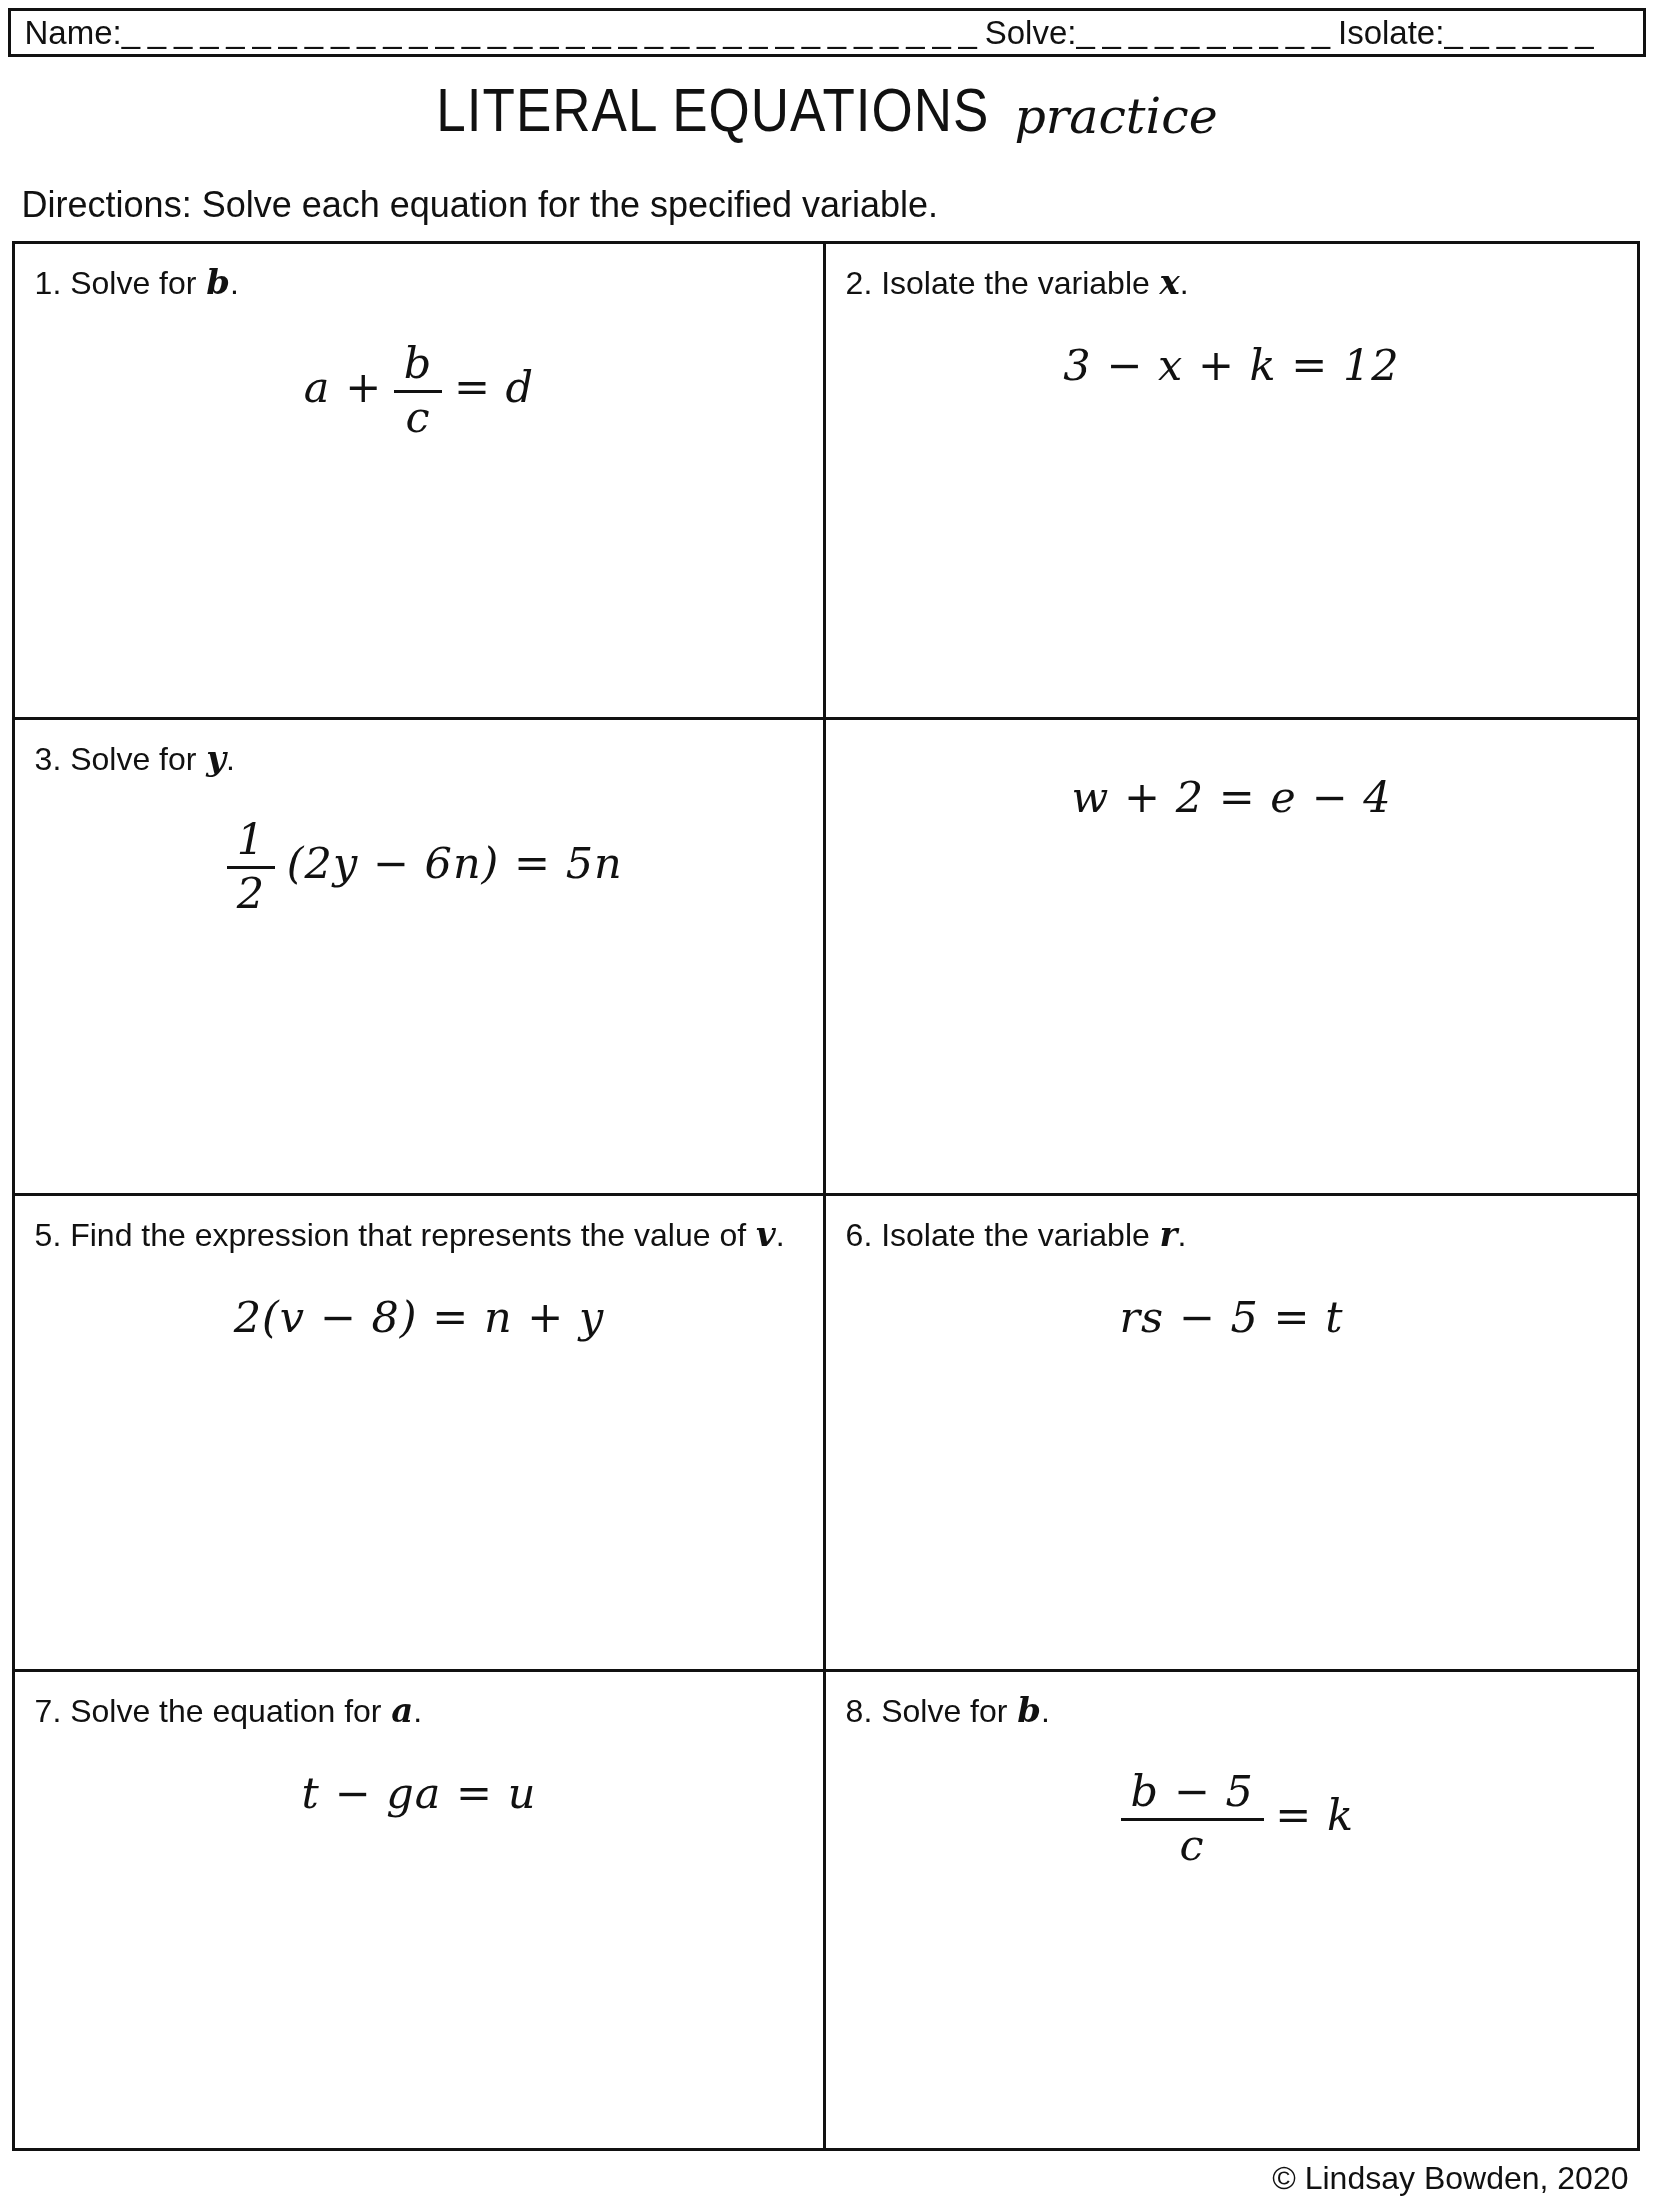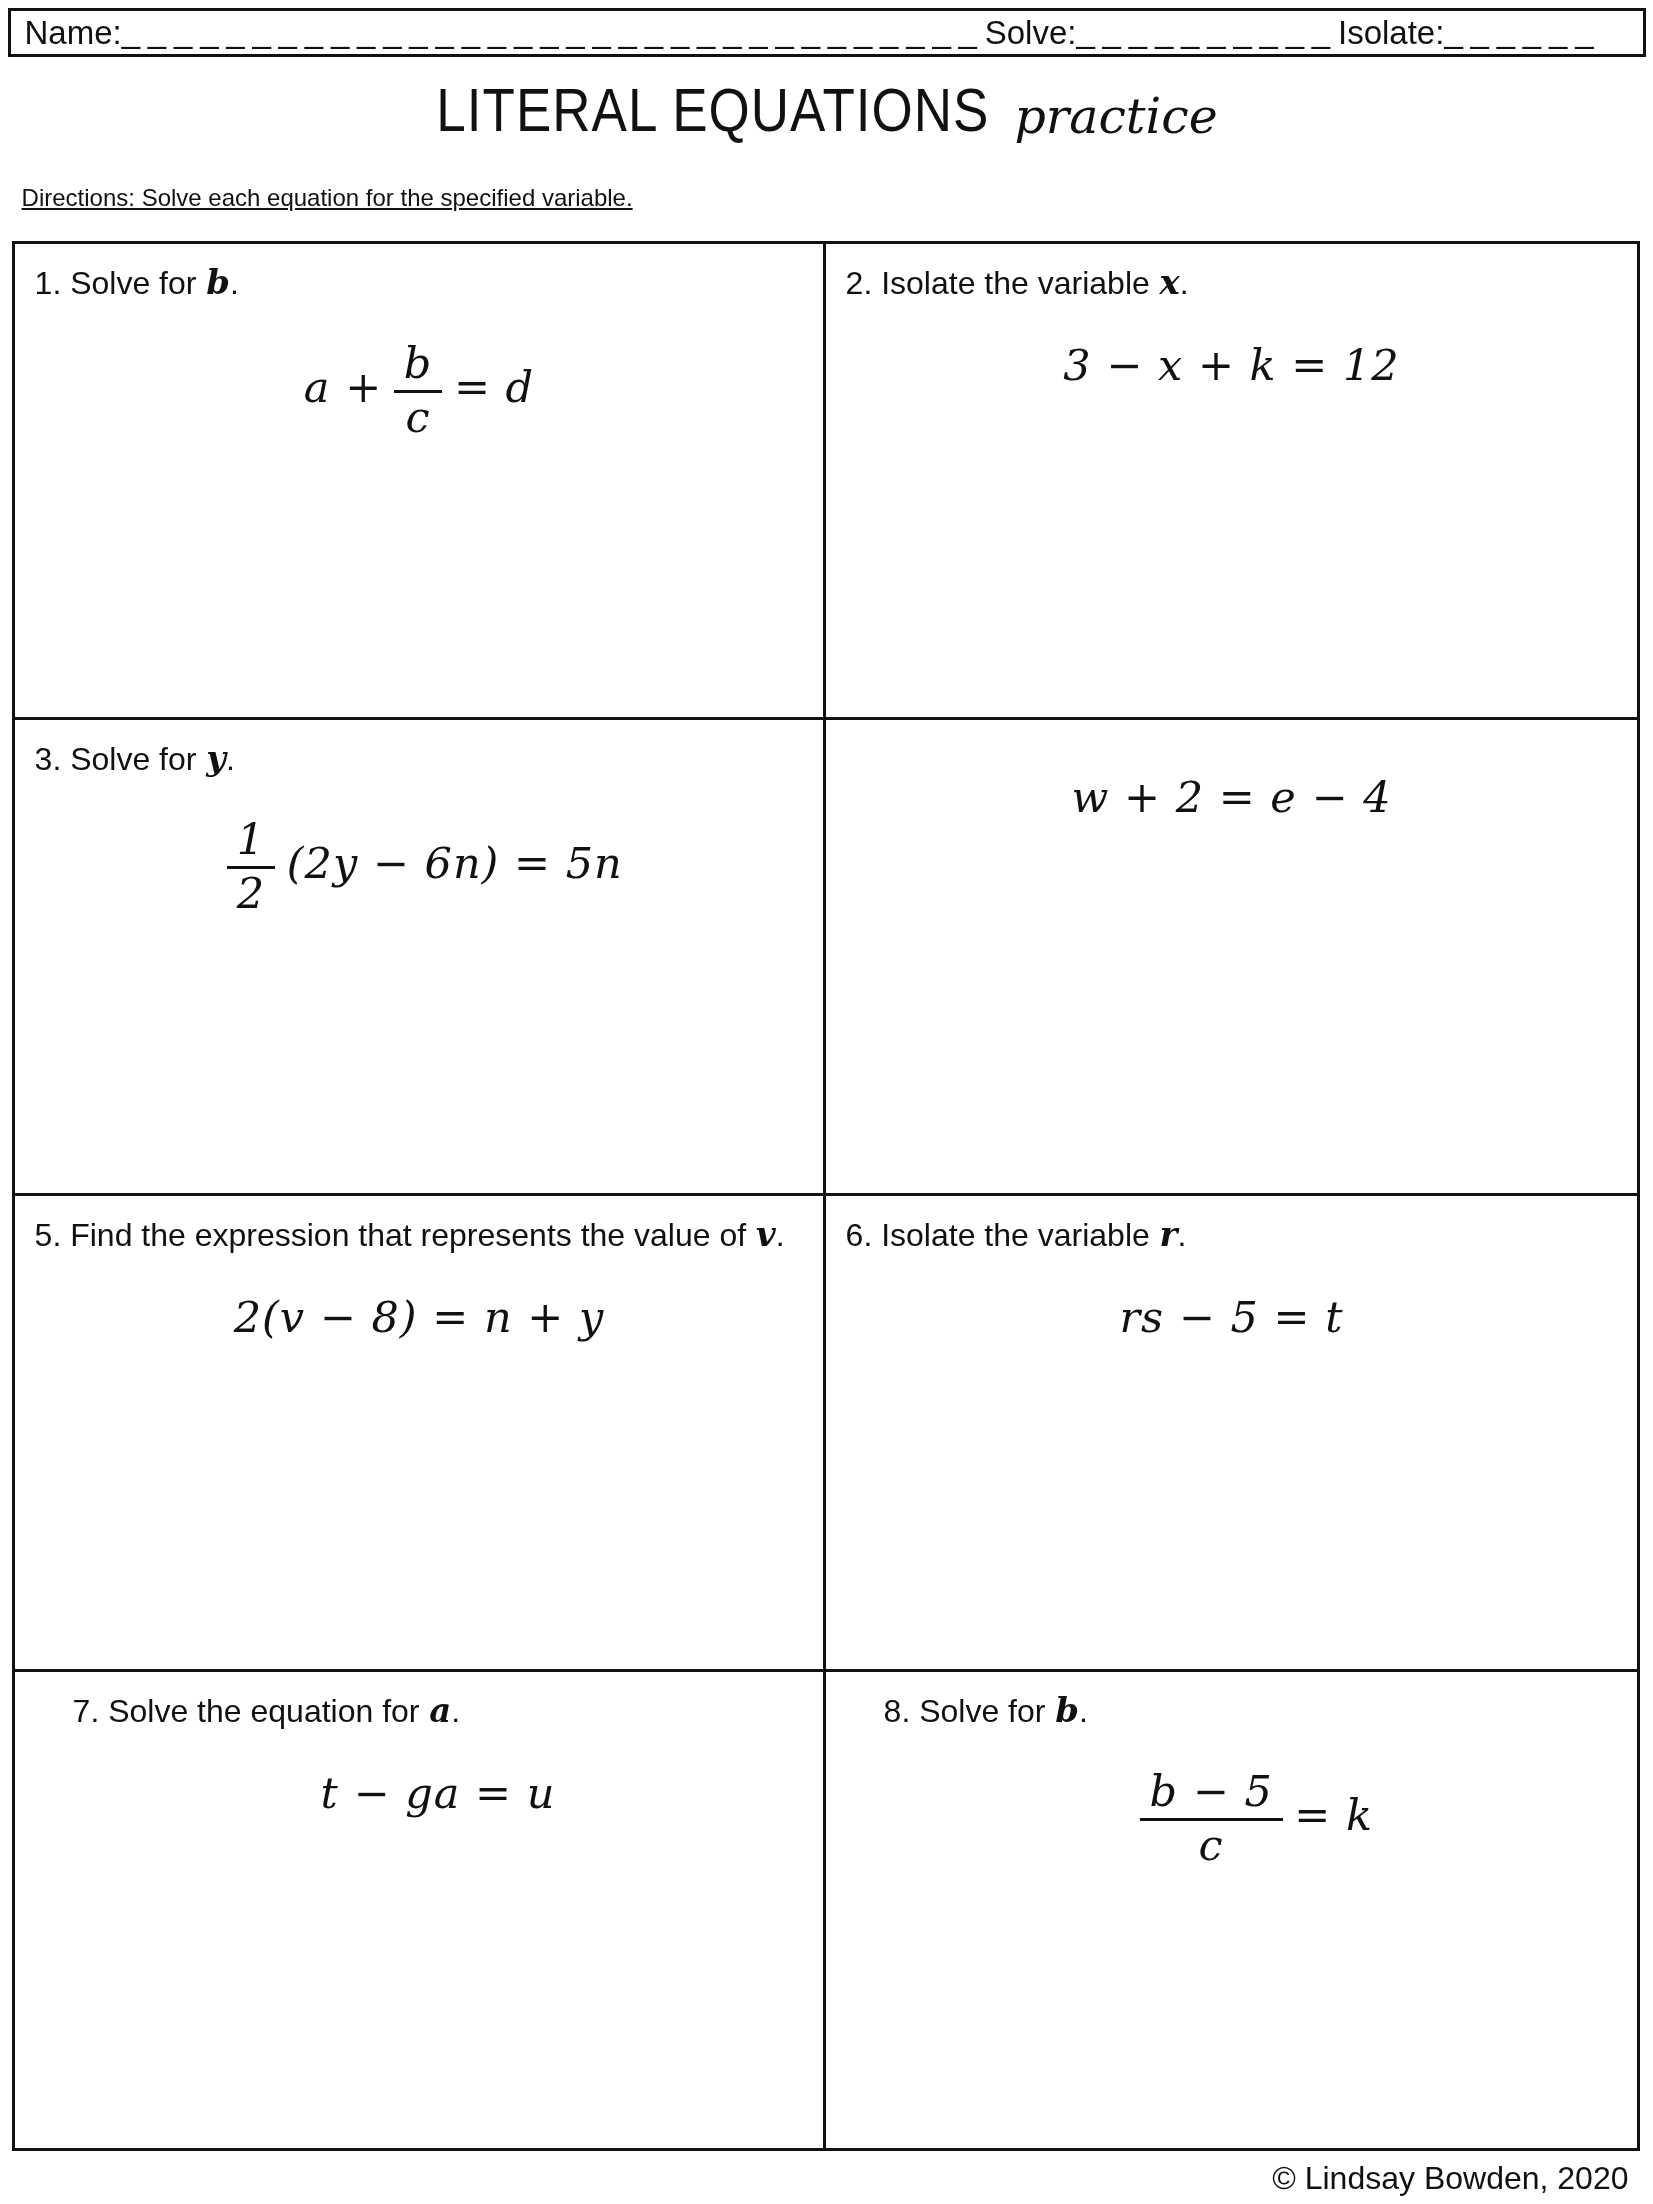--- a/index.html
+++ b/index.html
@@ -60,22 +60,21 @@
     font-style: italic;
     font-size: 49px;
     margin-left: 25px;
   }
 
   
   .directions {
     position: absolute;
     top: 184px;
     left: 21.6px;
-    font-size: 24px;
-    text-decoration: underline;
+    font-size: 36px;
   }
 
   
   .grid {
     position: absolute;
     left: 12px;
     top: 241px;
     width: 1628px;
     height: 1910px;
     box-sizing: border-box;
@@ -86,21 +85,21 @@
     background: #ffffff;
   }
   .cell {
     box-sizing: border-box;
     border-right: 3.9px solid #111111;
     border-bottom: 3.9px solid #111111;
     padding: 15.7px 19.6px;
     overflow: hidden;
   }
   .cell:nth-child(2n) { border-right: none; }
-  .cell:nth-child(7), .cell:nth-child(8) { border-bottom: none; margin-left: 38px; }
+  .cell:nth-child(7), .cell:nth-child(8) { border-bottom: none; }
 
   .prompt {
     font-size: 32px;
     line-height: 1.32;
   }
   .pvar {
     font-family: "DejaVu Serif", serif;
     font-style: italic;
     font-weight: bold;
     font-size: 1.06em;

